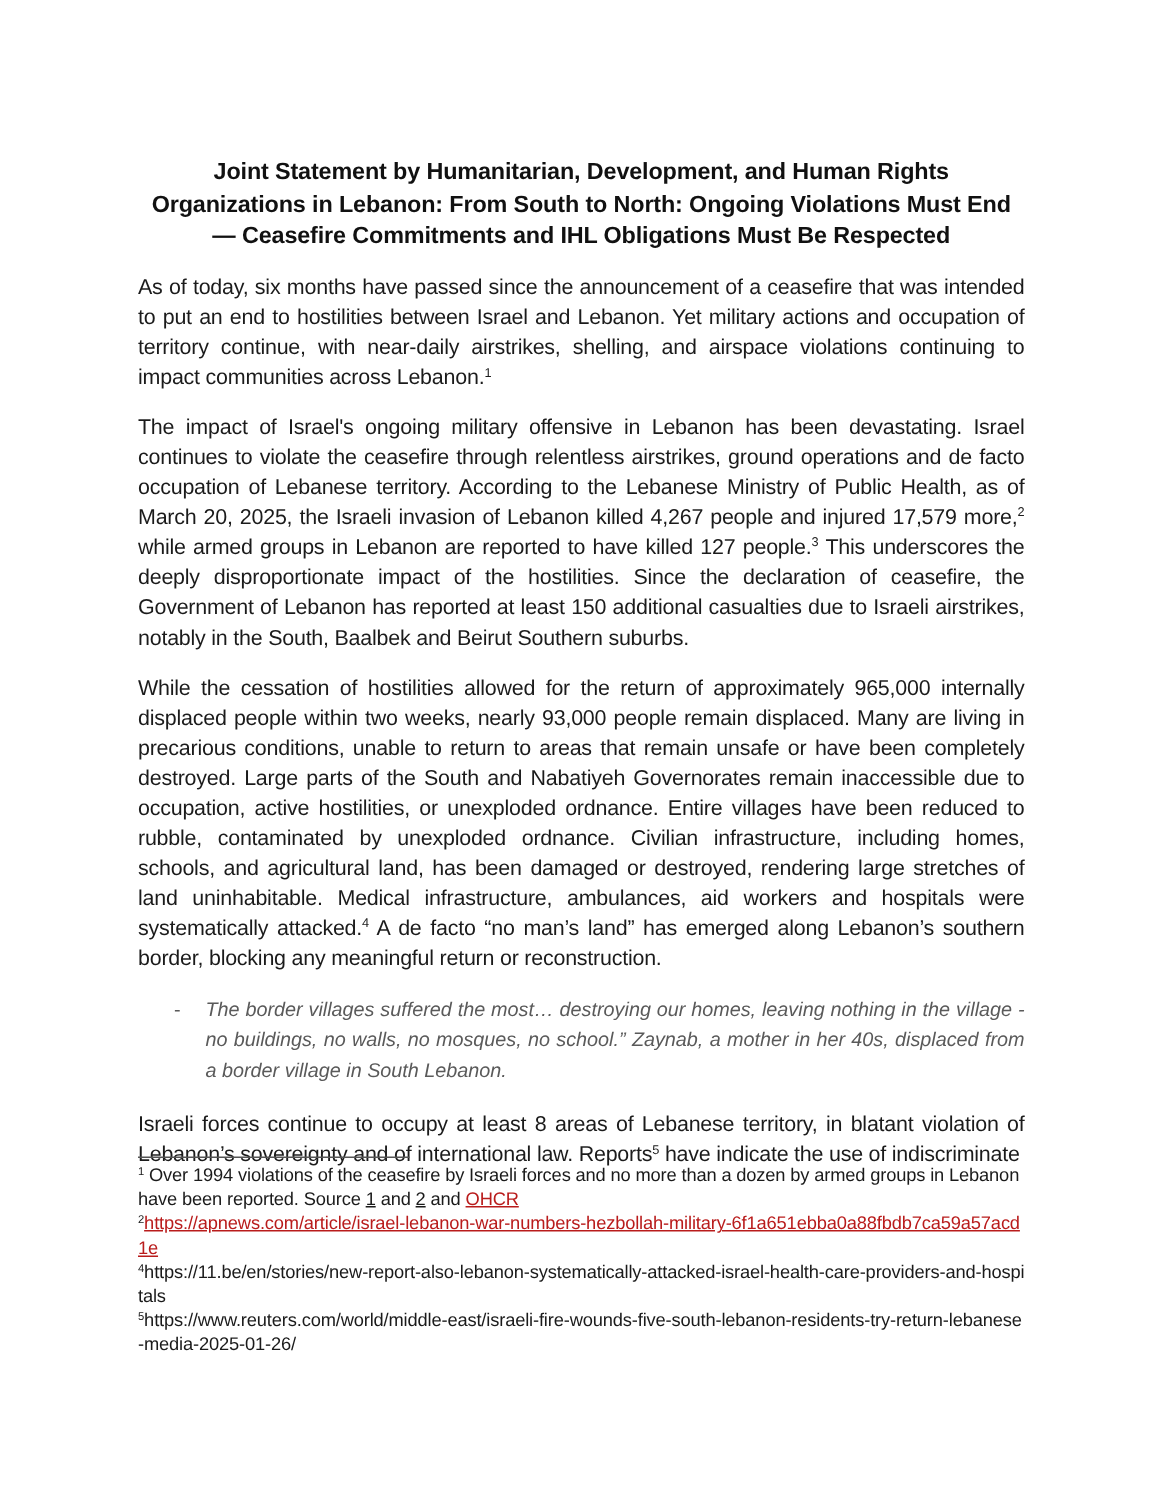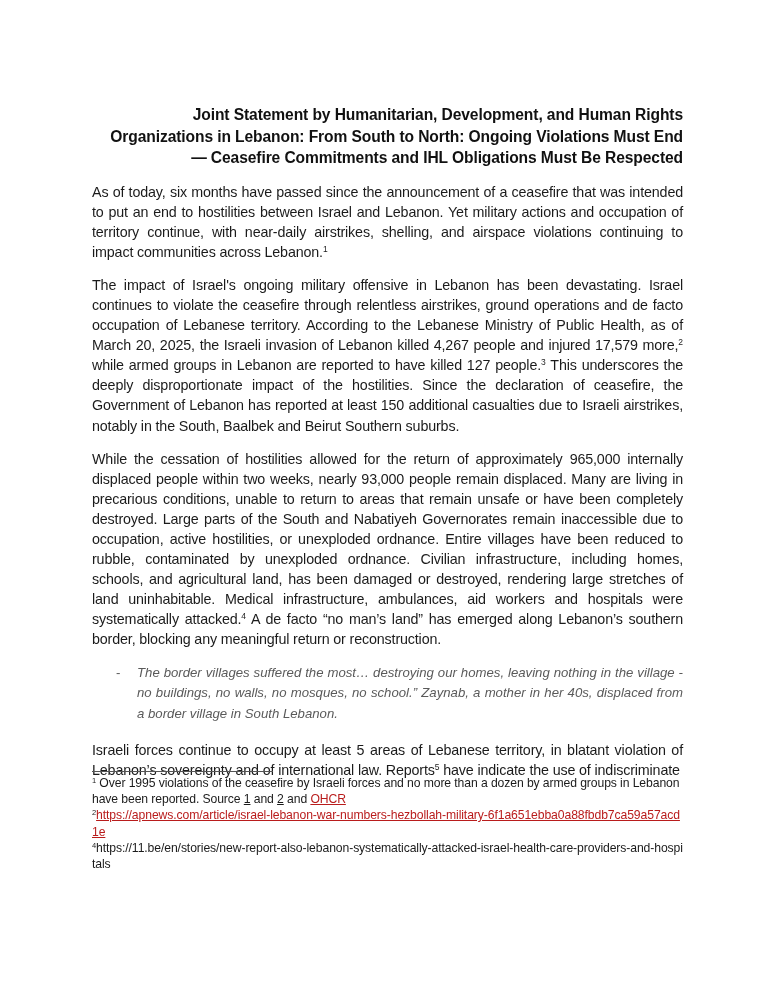--- a/index.html
+++ b/index.html
@@ -18,21 +18,21 @@
     .page {
       position: absolute;
       left: 92px;
       top: 104px;
       width: 591px;
     }
     .title {
       font-weight: bold;
       font-size: 15.6px;
       line-height: 21.5px;
-      text-align: right;
+      text-align: center;
       margin: 0 0 13px 0;
       color: #111;
       letter-spacing: -0.1px;
     }
     .para {
       font-size: 14.3px;
       line-height: 20.1px;
       text-align: justify;
       margin: 0 0 13px 0;
       color: #1b1b1b;
@@ -106,26 +106,27 @@
 
   <p class="para"><span>The  impact of Israel's ongoing military offensive in Lebanon has been devastating. Israel continues to violate the ceasefire through relentless airstrikes, ground operations and de facto occupation of Lebanese territory.  According to the Lebanese Ministry of Public Health, as of March 20, 2025, the Israeli invasion of Lebanon killed 4,267 people and injured 17,579 more,</span><sup class="fn">2</sup><span> while armed groups in Lebanon are reported to have killed 127 people.</span><sup class="fn">3</sup><span> This underscores the deeply disproportionate impact of the hostilities. Since the declaration of ceasefire, the Government of Lebanon has reported at least 150 additional casualties due to Israeli airstrikes, notably in the South, Baalbek and Beirut Southern suburbs.</span></p>
 
   <p class="para"><span>While the cessation of hostilities allowed for the return of approximately 965,000 internally displaced people within two weeks, nearly 93,000 people remain displaced. Many are living in precarious conditions, unable to return to areas that remain unsafe or have been completely destroyed. Large parts of the South and Nabatiyeh Governorates remain inaccessible due to occupation, active hostilities, or unexploded ordnance. Entire villages have been reduced to rubble, contaminated by unexploded ordnance. Civilian infrastructure, including homes, schools, and agricultural land, has been damaged or destroyed, rendering large stretches of land uninhabitable. Medical infrastructure, ambulances, aid workers and hospitals were systematically attacked.</span><sup class="fn">4</sup><span> A de facto “no man’s land” has emerged along Lebanon’s southern border, blocking any meaningful return or reconstruction.</span></p>
 
   <div class="quote">
     <span class="dash">-</span>
     <span>The border villages suffered the most… destroying our homes, leaving nothing in the village - no buildings, no walls, no mosques, no school.” Zaynab, a mother in her 40s, displaced from a border village in South Lebanon.</span>
   </div>
 
-  <p class="para"><span>Israeli forces continue to occupy at least 5 areas of Lebanese territory, in blatant violation of Lebanon’s sovereignty and of international law. Reports</span><sup class="fn">5</sup><span> have indicate the use of  indiscriminate</span></p>
+  <p class="para"><span>Israeli forces continue to occupy at least 8 areas of Lebanese territory, in blatant violation of Lebanon’s sovereignty and of international law. Reports</span><sup class="fn">5</sup><span> have indicate the use of  indiscriminate</span></p>
 </div>
 
 <div class="footnotes">
   <div class="fn-rule"></div>
 
-  <div class="fn"><span class="first"><sup>1</sup><span> Over 1995 violations of the ceasefire by Israeli forces and no more than a dozen by armed groups in Lebanon have been reported. Source </span><a class="plain-u">1</a><span> and </span><a class="plain-u">2</a><span> and </span><a class="link">OHCR</a></span></div>
+  <div class="fn"><span class="first"><sup>1</sup><span> Over 1994 violations of the ceasefire by Israeli forces and no more than a dozen by armed groups in Lebanon have been reported. Source </span><a class="plain-u">1</a><span> and </span><a class="plain-u">2</a><span> and </span><a class="link">OHCR</a></span></div>
 
   <div class="fn"><sup>2</sup><a class="link">https://apnews.com/article/israel-lebanon-war-numbers-hezbollah-military-6f1a651ebba0a88fbdb7ca59a57acd1e</a></div>
 
 
   <div class="fn"><sup>4</sup><span>https://11.be/en/stories/new-report-also-lebanon-systematically-attacked-israel-health-care-providers-and-hospitals</span></div>
 
+  <div class="fn"><sup>5</sup><span>https://www.reuters.com/world/middle-east/israeli-fire-wounds-five-south-lebanon-residents-try-return-lebanese-media-2025-01-26/</span></div>
 </div>
 
 </body></html>

